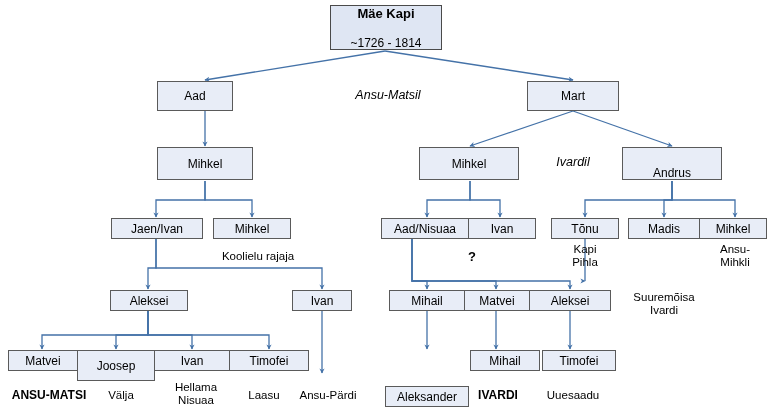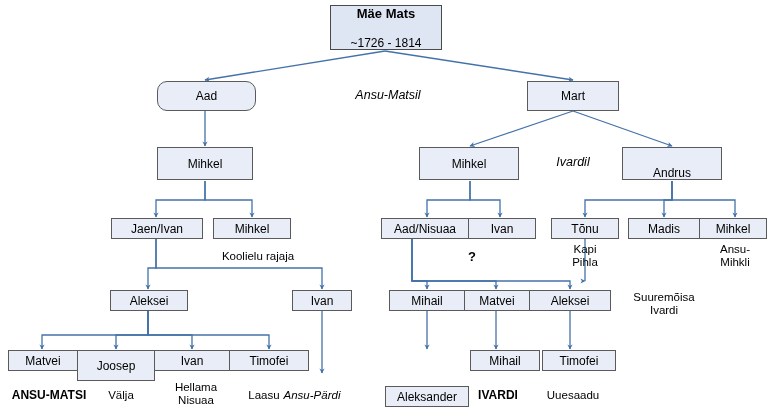--- a/index.html
+++ b/index.html
@@ -98,25 +98,25 @@
 
       <path d="M427,311 L427,349"></path>
       <path d="M496,311 L496,349"></path>
       <path d="M570,311 L570,349"></path>
 
       <path d="M585,237 L585,281 L585,281"></path>
     </g>
   </svg>
 
   <div class="node root" style="left:330px;top:5px;width:112px;height:45px;">
-    <span class="r1">Mäe Mats</span>
+    <span class="r1">Mäe Kapi</span>
     <span class="r2">~1726 - 1814</span>
   </div>
 
-  <div class="node" style="left:157px;top:81px;width:99px;height:30px;border-radius:10px;">
+  <div class="node" style="left:157px;top:81px;width:76px;height:30px;">
     <span>Aad</span>
   </div>
   <div class="node" style="left:527px;top:81px;width:92px;height:30px;">
     <span>Mart</span>
   </div>
   <div class="caption italic" style="left:328px;top:89px;width:120px;">Ansu-Matsil</div>
 
   <div class="node" style="left:157px;top:147px;width:96px;height:33px;">
     <span>Mihkel</span>
   </div>
@@ -201,18 +201,18 @@
   </div>
   <div class="node" style="left:542px;top:350px;width:74px;height:21px;">
     <span>Timofei</span>
   </div>
 
   <div class="caption bold" style="left:0px;top:389px;width:98px;">ANSU-MATSI</div>
   <div class="caption" style="left:96px;top:389px;width:50px;">Välja</div>
   <div class="caption" style="left:156px;top:381px;width:80px;">Hellama
 Nisuaa</div>
   <div class="caption" style="left:240px;top:389px;width:48px;">Laasu</div>
-  <div class="caption" style="left:274px;top:389px;width:76px;font-style:italic;">Ansu-Pärdi</div>
+  <div class="caption" style="left:290px;top:389px;width:76px;">Ansu-Pärdi</div>
   <div class="caption" style="left:398px;top:389px;width:62px;">Koolielu</div>
   <div class="caption bold" style="left:468px;top:389px;width:60px;">IVARDI</div>
   <div class="caption" style="left:534px;top:389px;width:78px;">Uuesaadu</div>
 
 </div>
 
 </body></html>

